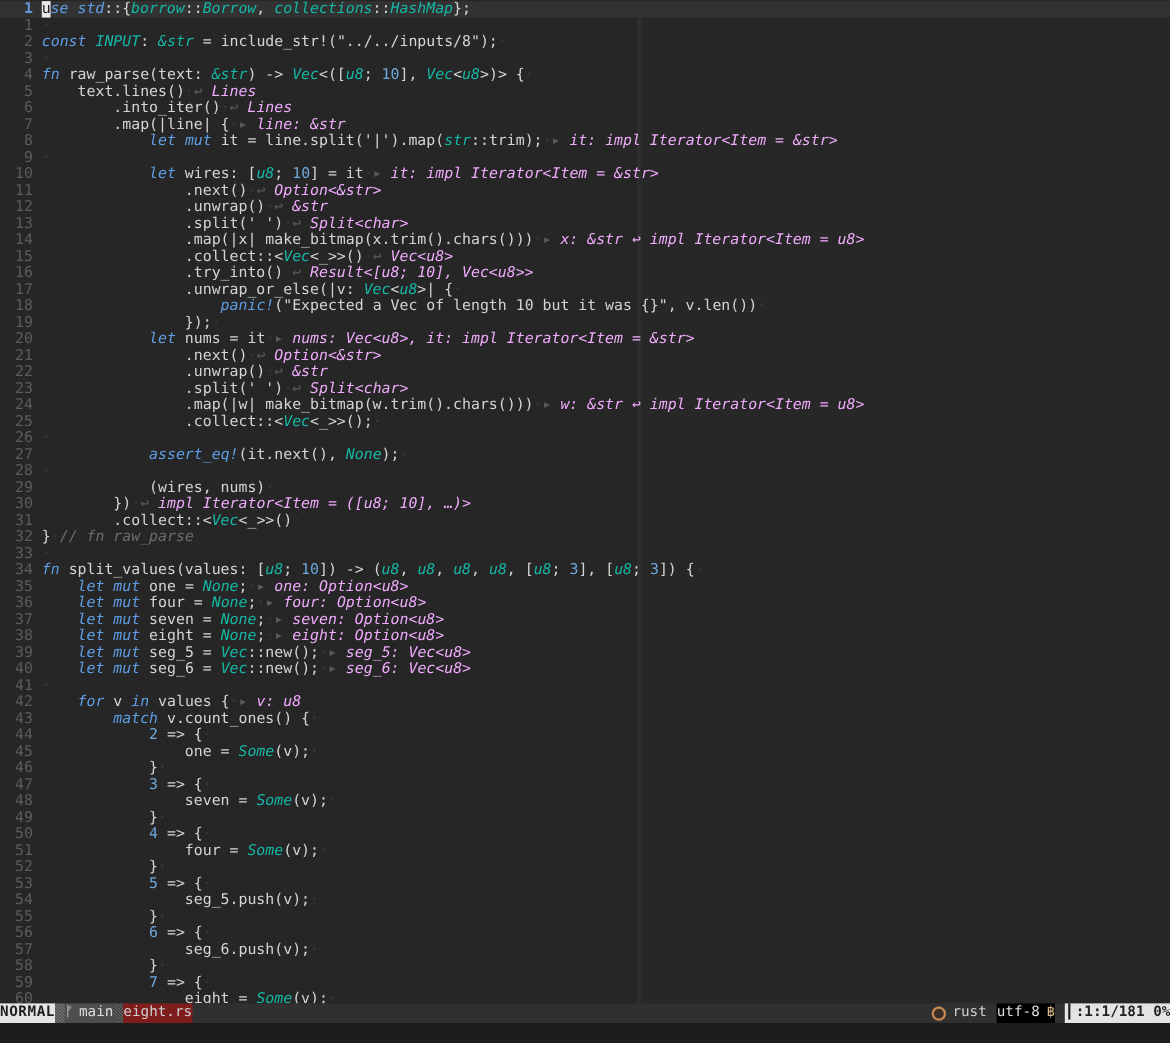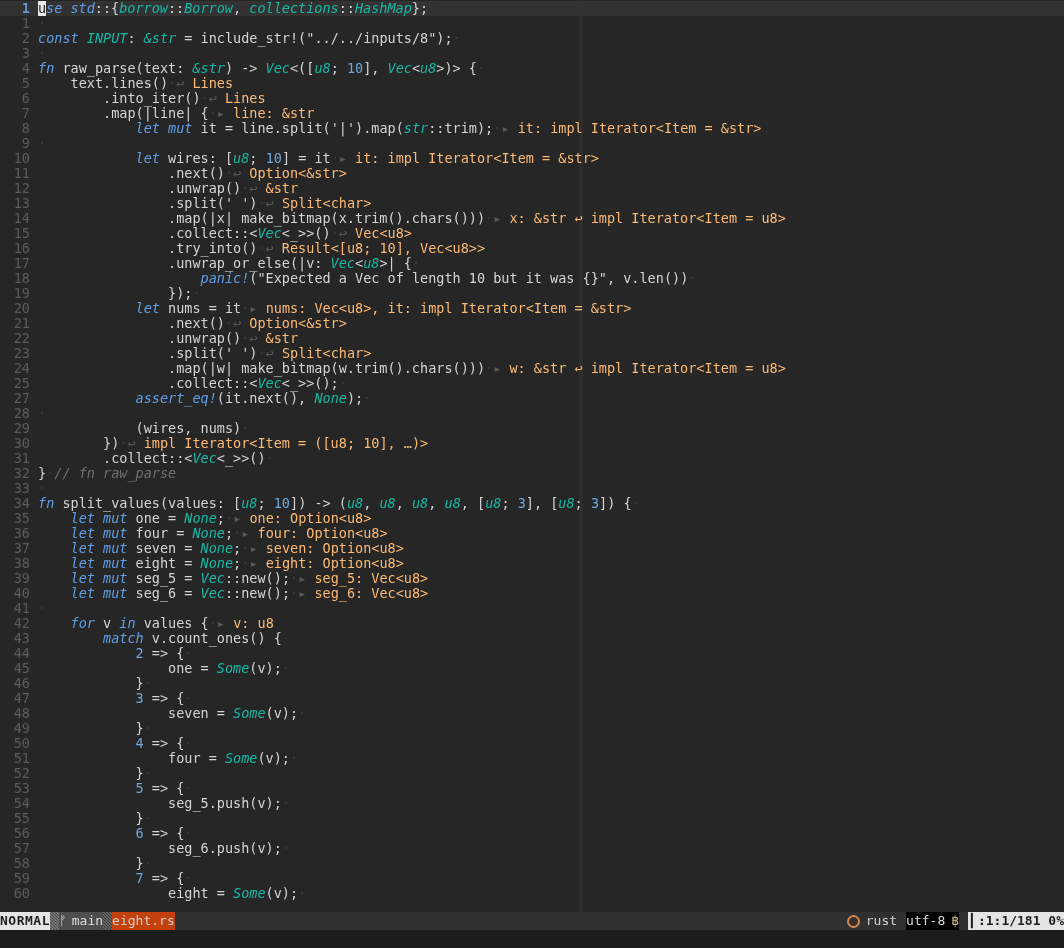--- a/index.html
+++ b/index.html
@@ -97,21 +97,22 @@
   .typ     { color: #14b8a6; font-style: italic; margin-top: 28px; }     
   .mac     { color: #5f9ee6; font-style: italic; }     
   .plain   { color: #d4d4d4; }
   .str     { color: #d4d4d4; }
   .num     { color: #6fa8dc; }
   .punc    { color: #d4d4d4; }
   .cmt     { color: #6e6e6e; font-style: italic; }
 
   
   .hint {
-    color: #fdba74;
+    color: #f0abfc;
+    font-style: italic;
   }
   .hintarrow { color: #5a5a5a; font-style: normal; }
 
   
   .eol { color: #3a3a3a; }
 
   
   .cursor {
     display: inline-block;
     background: #e8e8e8;
@@ -146,21 +147,21 @@
     background: #e4e4e4;
     color: #1f1f1f;
     font-weight: bold;
     letter-spacing: 0.5px;
   }
   .seg-branch {
     background: #4e4e4e;
     color: #dcdcdc;
   }
   .seg-file {
-    background: #c2410c;
+    background: #7f1d1d;
     color: #d0d0d0;
   }
   .seg-ft {
     background: #303030;
     color: #d0d0d0;
   }
   .seg-enc {
     background: #000000;
     color: #dcdcdc;
   }
@@ -234,20 +235,21 @@
       <div class="row"><div class="gutter">16</div><div class="code"><span class="plain">                .try_into()</span><span class="eol">·</span><span class="hintarrow">↩ </span><span class="hint">Result&lt;[u8; 10], Vec&lt;u8&gt;&gt;</span></div></div>
       <div class="row"><div class="gutter">17</div><div class="code"><span class="plain">                .unwrap_or_else(|v: </span><span class="typ">Vec</span><span class="plain">&lt;</span><span class="typ">u8</span><span class="plain">&gt;| {</span><span class="eol">·</span></div></div>
       <div class="row"><div class="gutter">18</div><div class="code"><span class="plain">                    </span><span class="mac">panic!</span><span class="plain">(</span><span class="str">"Expected a Vec of length 10 but it was {}"</span><span class="plain">, v.len())</span><span class="eol">·</span></div></div>
       <div class="row"><div class="gutter">19</div><div class="code"><span class="plain">                });</span><span class="eol">·</span></div></div>
       <div class="row"><div class="gutter">20</div><div class="code"><span class="plain">            </span><span class="kw">let</span><span class="plain"> nums = it</span><span class="eol">·</span><span class="hintarrow">▸ </span><span class="hint">nums: Vec&lt;u8&gt;, it: impl Iterator&lt;Item = &amp;str&gt;</span></div></div>
       <div class="row"><div class="gutter">21</div><div class="code"><span class="plain">                .next()</span><span class="eol">·</span><span class="hintarrow">↩ </span><span class="hint">Option&lt;&amp;str&gt;</span></div></div>
       <div class="row"><div class="gutter">22</div><div class="code"><span class="plain">                .unwrap()</span><span class="eol">·</span><span class="hintarrow">↩ </span><span class="hint">&amp;str</span></div></div>
       <div class="row"><div class="gutter">23</div><div class="code"><span class="plain">                .split(</span><span class="str">' '</span><span class="plain">)</span><span class="eol">·</span><span class="hintarrow">↩ </span><span class="hint">Split&lt;char&gt;</span></div></div>
       <div class="row"><div class="gutter">24</div><div class="code"><span class="plain">                .map(|w| make_bitmap(w.trim().chars()))</span><span class="eol">·</span><span class="hintarrow">▸ </span><span class="hint">w: &amp;str ↩ impl Iterator&lt;Item = u8&gt;</span></div></div>
       <div class="row"><div class="gutter">25</div><div class="code"><span class="plain">                .collect::&lt;</span><span class="typ">Vec</span><span class="plain">&lt;_&gt;&gt;();</span><span class="eol">·</span></div></div>
+      <div class="row"><div class="gutter">26</div><div class="code"><span class="eol">·</span></div></div>
       <div class="row"><div class="gutter">27</div><div class="code"><span class="plain">            </span><span class="mac">assert_eq!</span><span class="plain">(it.next(), </span><span class="typ">None</span><span class="plain">);</span><span class="eol">·</span></div></div>
       <div class="row"><div class="gutter">28</div><div class="code"><span class="eol">·</span></div></div>
       <div class="row"><div class="gutter">29</div><div class="code"><span class="plain">            (wires, nums)</span><span class="eol">·</span></div></div>
       <div class="row"><div class="gutter">30</div><div class="code"><span class="plain">        })</span><span class="eol">·</span><span class="hintarrow">↩ </span><span class="hint">impl Iterator&lt;Item = ([u8; 10], …)&gt;</span></div></div>
       <div class="row"><div class="gutter">31</div><div class="code"><span class="plain">        .collect::&lt;</span><span class="typ">Vec</span><span class="plain">&lt;_&gt;&gt;()</span><span class="eol">·</span></div></div>
       <div class="row"><div class="gutter">32</div><div class="code"><span class="plain">}</span><span class="eol">·</span><span class="cmt">// fn raw_parse</span></div></div>
       <div class="row"><div class="gutter">33</div><div class="code"><span class="eol">·</span></div></div>
       <div class="row"><div class="gutter">34</div><div class="code"><span class="kw">fn</span><span class="plain"> split_values(values: [</span><span class="typ">u8</span><span class="plain">; </span><span class="num">10</span><span class="plain">]) -&gt; (</span><span class="typ">u8</span><span class="plain">, </span><span class="typ">u8</span><span class="plain">, </span><span class="typ">u8</span><span class="plain">, </span><span class="typ">u8</span><span class="plain">, [</span><span class="typ">u8</span><span class="plain">; </span><span class="num">3</span><span class="plain">], [</span><span class="typ">u8</span><span class="plain">; </span><span class="num">3</span><span class="plain">]) {</span><span class="eol">·</span></div></div>
       <div class="row"><div class="gutter">35</div><div class="code"><span class="plain">    </span><span class="kw">let</span><span class="plain"> </span><span class="kw">mut</span><span class="plain"> one = </span><span class="typ">None</span><span class="plain">;</span><span class="eol">·</span><span class="hintarrow">▸ </span><span class="hint">one: Option&lt;u8&gt;</span></div></div>
       <div class="row"><div class="gutter">36</div><div class="code"><span class="plain">    </span><span class="kw">let</span><span class="plain"> </span><span class="kw">mut</span><span class="plain"> four = </span><span class="typ">None</span><span class="plain">;</span><span class="eol">·</span><span class="hintarrow">▸ </span><span class="hint">four: Option&lt;u8&gt;</span></div></div>

